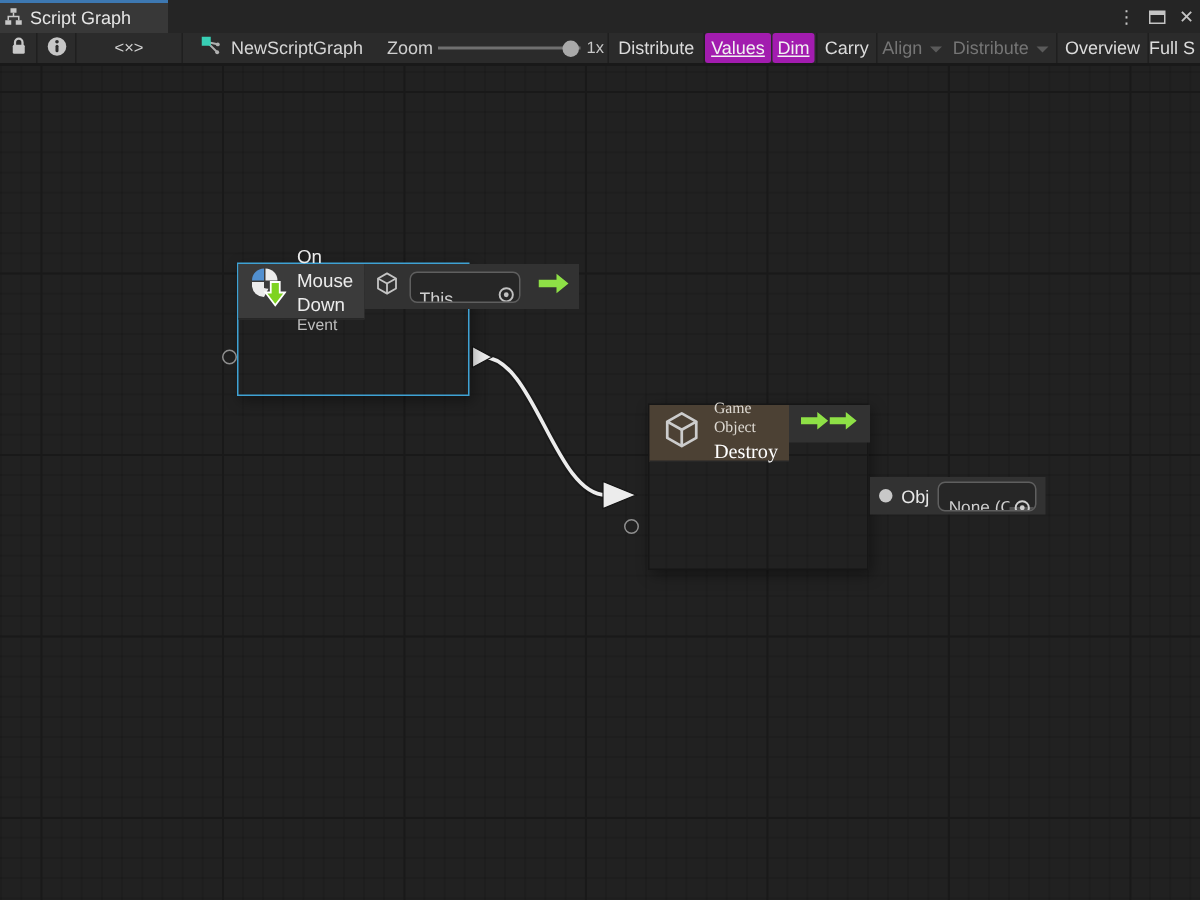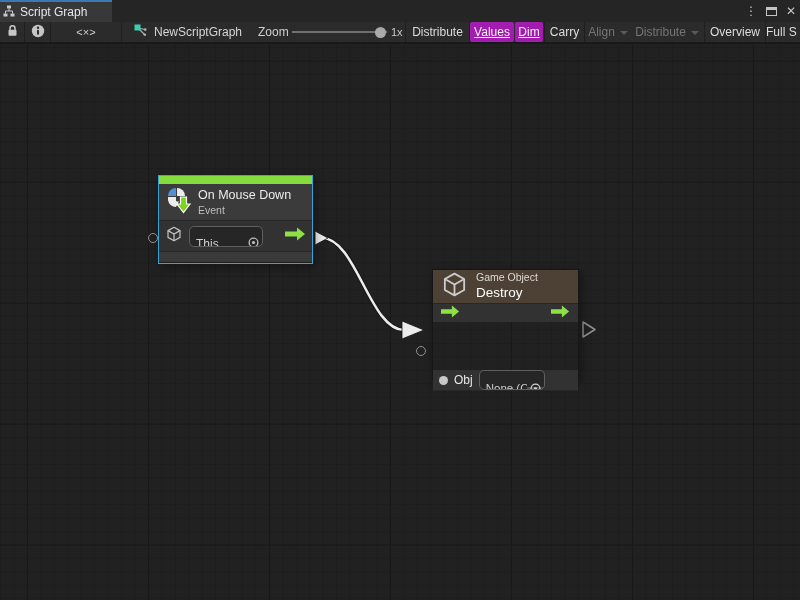--- a/index.html
+++ b/index.html
@@ -36,30 +36,30 @@
     background-image:
       linear-gradient(to right, #191919 1px, transparent 1px),
       linear-gradient(to bottom, #191919 1px, transparent 1px),
       linear-gradient(to right, rgba(0,0,0,0.10) 1px, transparent 1px),
       linear-gradient(to bottom, rgba(0,0,0,0.10) 1px, transparent 1px);
     background-size: 121px 100%, 100% 121px, 13.444px 100%, 100% 13.444px;
     background-position: 27px 0, 0 16.7px, 27px 0, 0 16.7px; }
   .edges { position:absolute; left:0; top:0; width:800px; height:556px; pointer-events:none; }
 
   
-  .node { position:absolute; display:flex; flex-direction:column;
+  .node { position:absolute; display:flex; flex-direction:row;
     box-shadow: 2px 3px 9px rgba(0,0,0,0.38); }
   .node1 { left:158px; top:131px; width:155px; height:89px; border:1.5px solid #3fa2d4; }
   .node2 { left:432px; top:225px; width:147px; height:111px; border:1px solid #161616; }
   .strip { width:100%; }
   .node1 .strip { height:8px; background:#84dd3c; }
   .node2 .strip { height:9px; background:#f08b00; }
   .nhead { display:flex; align-items:center; padding:0 7px; gap:7px; border-bottom:1px solid #272727; }
   .node1 .nhead { height:37px; background:#3b3b3b; }
-  .node2 .nhead { height:38px; background:#4c4134; }
+  .node2 .nhead { height:38px; background:#4c4134;font-family:Liberation Serif, serif; }
   .ntitle { font-size:12.5px; color:#ececec; line-height:1.25; }
   .nsub { font-size:10.5px; color:#bdbdbd; line-height:1.2; }
   .ncat { font-size:10.5px; color:#ddd9d2; line-height:1.2; }
   .ntitle2 { font-size:13.5px; color:#ffffff; line-height:1.3; }
   .nrow { display:flex; align-items:center; background:#323232; }
   .node1 .nrow { height:30px; padding:0 6px; gap:6px; }
   .row-trig { height:25px; padding:0 8px; }
   .row-obj { height:25px; padding:0 6px; gap:6px;margin-top:48px; }
   .nfoot { border-top:1px solid #272727; }
   .node1 .nfoot { height:11px; background:#3a3a3a; }

